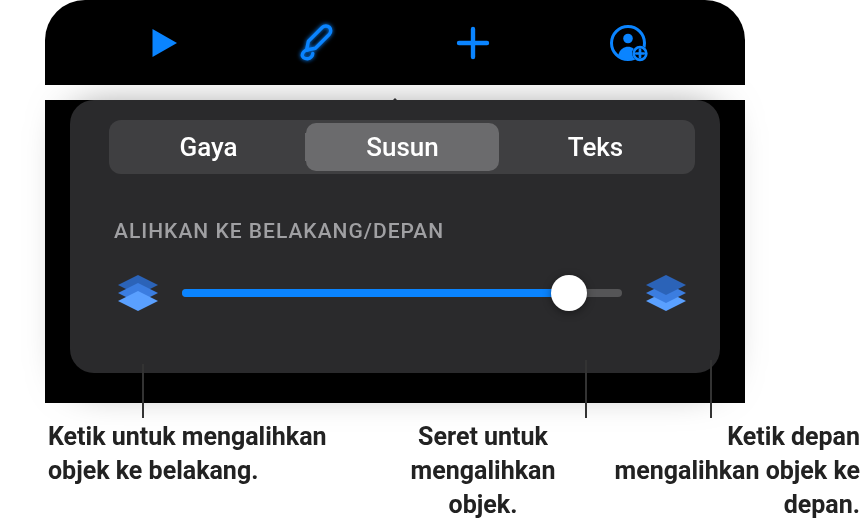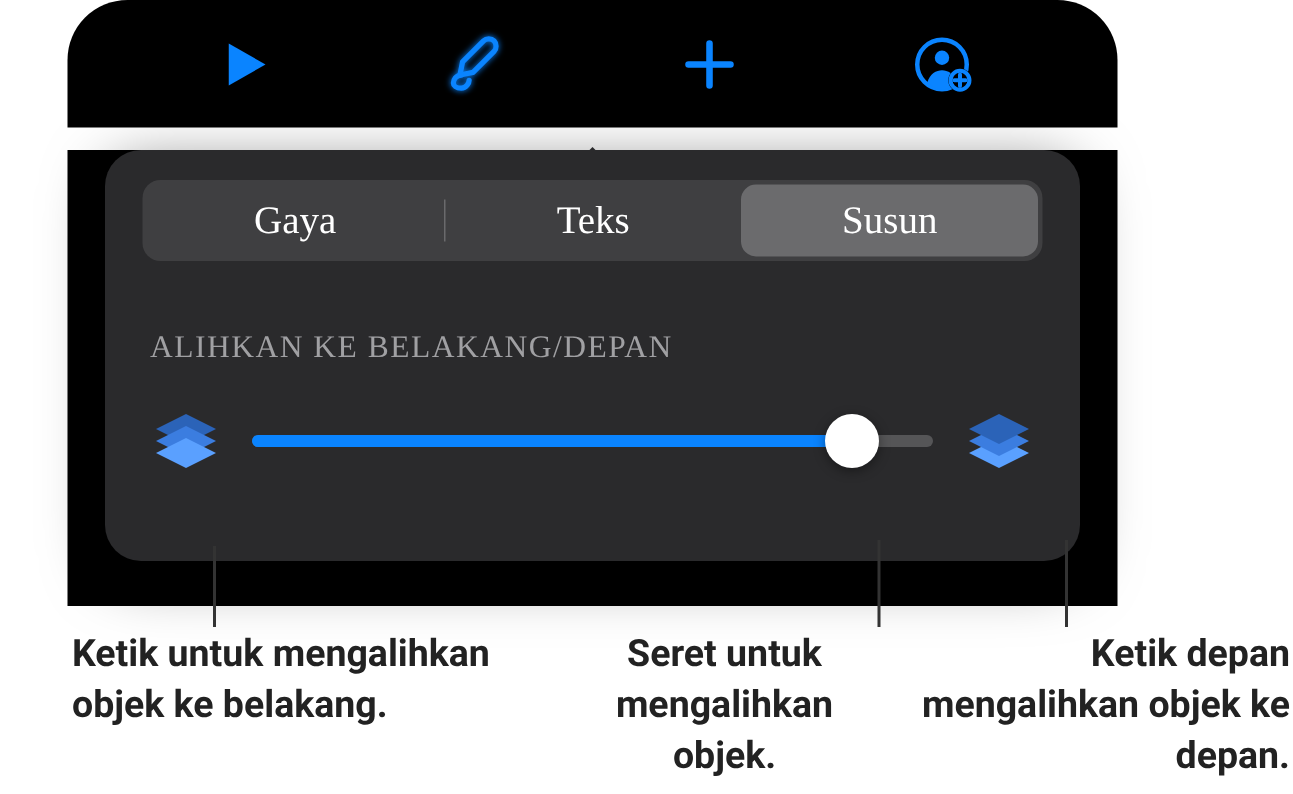--- a/index.html
+++ b/index.html
@@ -54,23 +54,22 @@
       border-left: 22px solid transparent;
       border-right: 22px solid transparent;
       border-bottom: 22px solid #2a2a2c;
       z-index: 3;
     }
     .popover {
       position: relative;
       margin: 15px 25px 0 25px;
       background: #2a2a2c;
       border-radius: 24px;
-      padding: 20px 25px 60px 25px;
+      padding: 20px 25px 60px 39px;
       box-shadow: 0 10px 40px rgba(0,0,0,0.5);
-      font-family: Liberation Serif, serif;
     }
     .seg-control {
       display: flex;
       background: #3f3f41;
       border-radius: 12px;
       padding: 3px;
       position: relative;
       height: 54px;
     }
     .seg-item {
@@ -203,25 +202,25 @@
   </div>
 
   <div class="popover-wrap">
     <div class="arrow"></div>
     <div class="popover">
       <div class="seg-control">
         <div class="seg-item">
           <span>Gaya</span>
         </div>
         <div class="seg-divider"></div>
+        <div class="seg-item selected">
+          <span>Susun</span>
+        </div>
         <div class="seg-item">
           <span>Teks</span>
-        </div>
-        <div class="seg-item selected">
-          <span>Susun</span>
         </div>
       </div>
 
       <div class="section-label">ALIHKAN KE BELAKANG/DEPAN</div>
 
       <div class="slider-row">
         <div class="layer-icon">
           <svg viewBox="0 0 48 40">
             <path fill="#2b63b8" d="M24 2 L44 12 L24 22 L4 12 Z"></path>
             <path fill="#3b7de0" d="M24 10 L44 20 L24 30 L4 20 Z"></path>

